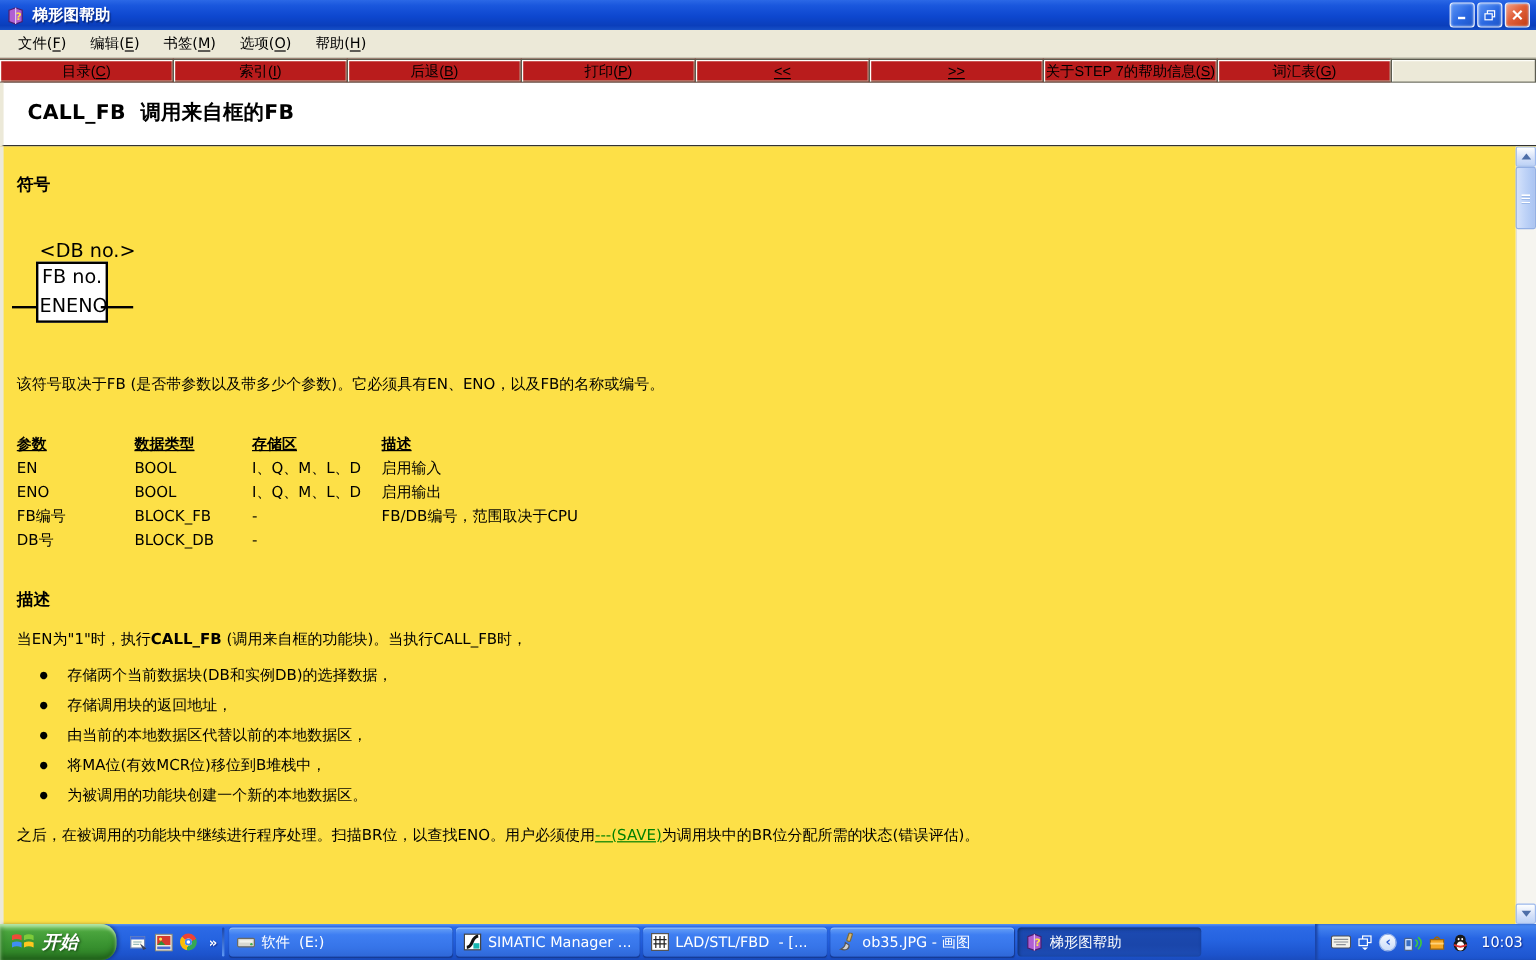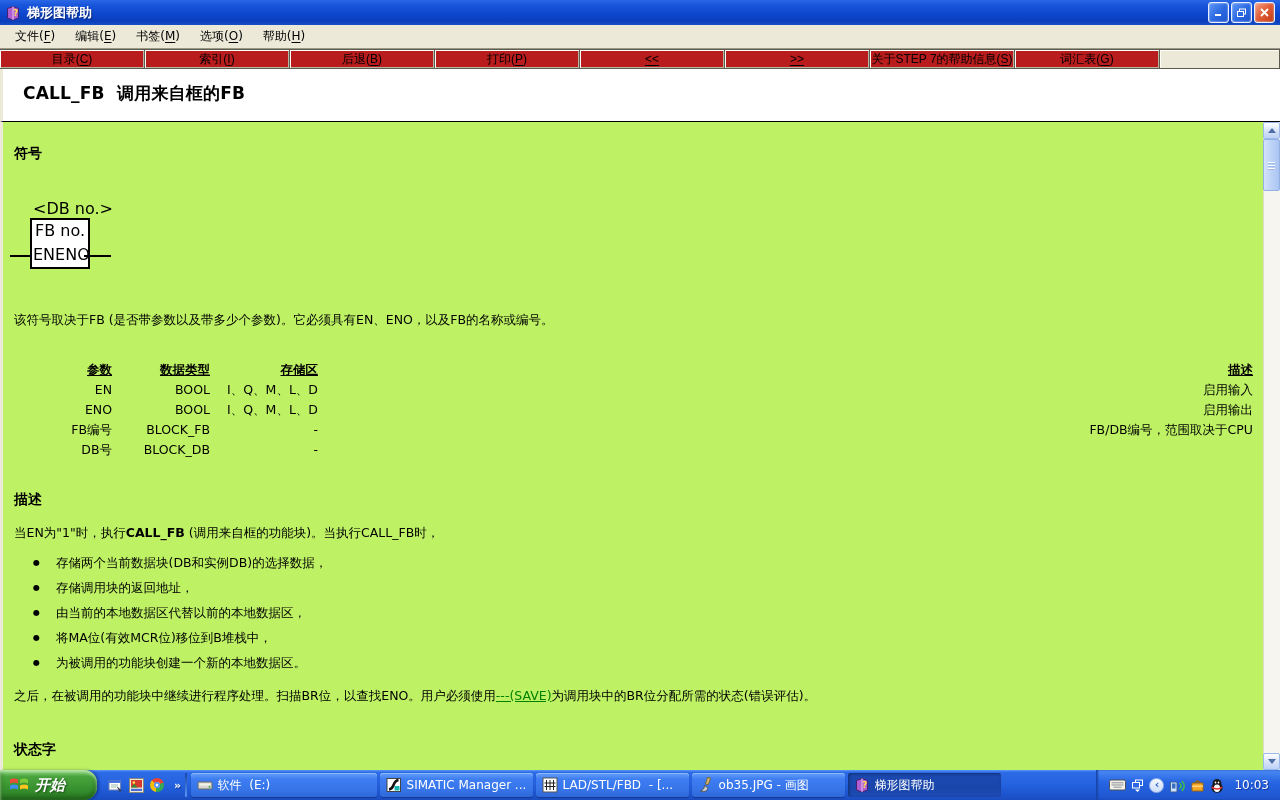--- a/index.html
+++ b/index.html
@@ -28,40 +28,40 @@
     box-shadow:inset 1px 1px 0 #fdfdf8, inset -1px -1px 0 #b9b5a0; white-space:pre; }
   .tb-filler { flex:1; background:#ece9d8; border:1px solid #5c5c50; margin-left:-1px;
     box-shadow:inset 1px 1px 0 #fdfdf8; }
 
   
   .help-header { height:53px; flex:0 0 53px; background:#fff; border-bottom:1px solid #000;
     border-left:3px solid #ece9d8; padding:13px 8px 0 20px; }
   .page-title { font-size:17px; font-weight:bold; white-space:pre-wrap; letter-spacing:0.2px; }
 
   
-  .main { flex:1; position:relative; background:#bef264; border-left:3px solid #ece9d8; overflow:hidden;text-decoration:underline; }
+  .main { flex:1; position:relative; background:#fde047; border-left:3px solid #ece9d8; overflow:hidden;text-decoration:underline; }
   .content { position:absolute; inset:0 17px 0 0; padding:0 10px 0 11px; font-size:12.5px; }
   .sec-h { font-weight:bold; font-size:14px; }
   .h-symbol { margin-top:23px; }
   .para-symbol { margin-top:38px; }
   .h-desc { margin-top:31px; }
   .para { line-height:19px; }
 
   
   .diagram { position:relative; height:73px; margin-top:36px; width:120px; font-size:16px; color:#000; }
   .db-label { position:absolute; left:19px; top:0; white-space:pre; }
   .fb-box { position:absolute; left:16px; top:19px; width:60px; height:51px; border:2px solid #000; background:#fff; }
   .fb-label { text-align:center; margin-top:1px; white-space:pre; }
   .en-eno { position:absolute; bottom:3px; left:1px; right:1px; display:flex; justify-content:space-between; }
   .conn { position:absolute; height:0; border-top:2px solid #000; top:56px; }
   .conn.left { left:-4px; width:20px; }
   .conn.right { left:70px; width:27px; }
 
   
-  .param-table { margin-top:31px; display:grid; grid-template-columns:98px 98px 108px auto; row-gap:0;text-align:right; }
+  .param-table { margin-top:31px; display:grid; grid-template-columns:98px 98px 108px auto; row-gap:0; }
   .param-table .cell { height:20px; line-height:20px; white-space:pre; }
   .param-table .head { font-weight:bold; text-decoration:underline; }
 
   
   .desc-intro { margin-top:14px; }
   .bullets { list-style:none; margin-top:8px; }
   .bullets li { position:relative; padding-left:42px; height:25px; line-height:25px; }
   .bullets li::before { content:"●"; position:absolute; left:19px; top:0; font-size:8px; }
   .desc-outro { margin-top:11px; }
   .save-link { color:#008000; text-decoration:underline; cursor:pointer; }
@@ -227,21 +227,20 @@
       <ul class="bullets">
           <li>存储两个当前数据块(DB和实例DB)的选择数据，</li>
           <li>存储调用块的返回地址，</li>
           <li>由当前的本地数据区代替以前的本地数据区，</li>
           <li>将MA位(有效MCR位)移位到B堆栈中，</li>
           <li>为被调用的功能块创建一个新的本地数据区。</li>
         </ul>
 
       <div class="para desc-outro"><span>之后，在被调用的功能块中继续进行程序处理。扫描BR位，以查找ENO。用户必须使用</span><span class="save-link">---(SAVE)</span><span>为调用块中的BR位分配所需的状态(错误评估)。</span></div>
 
-      <div class="sec-h h-status">状态字</div>
 
     </div>
 
     <div class="scrollbar">
       <span class="sb-btn up">
           <span class="sb-arrow up"></span>
         </span>
       <span class="sb-thumb"></span>
       <span class="sb-btn down">
           <span class="sb-arrow down"></span>

